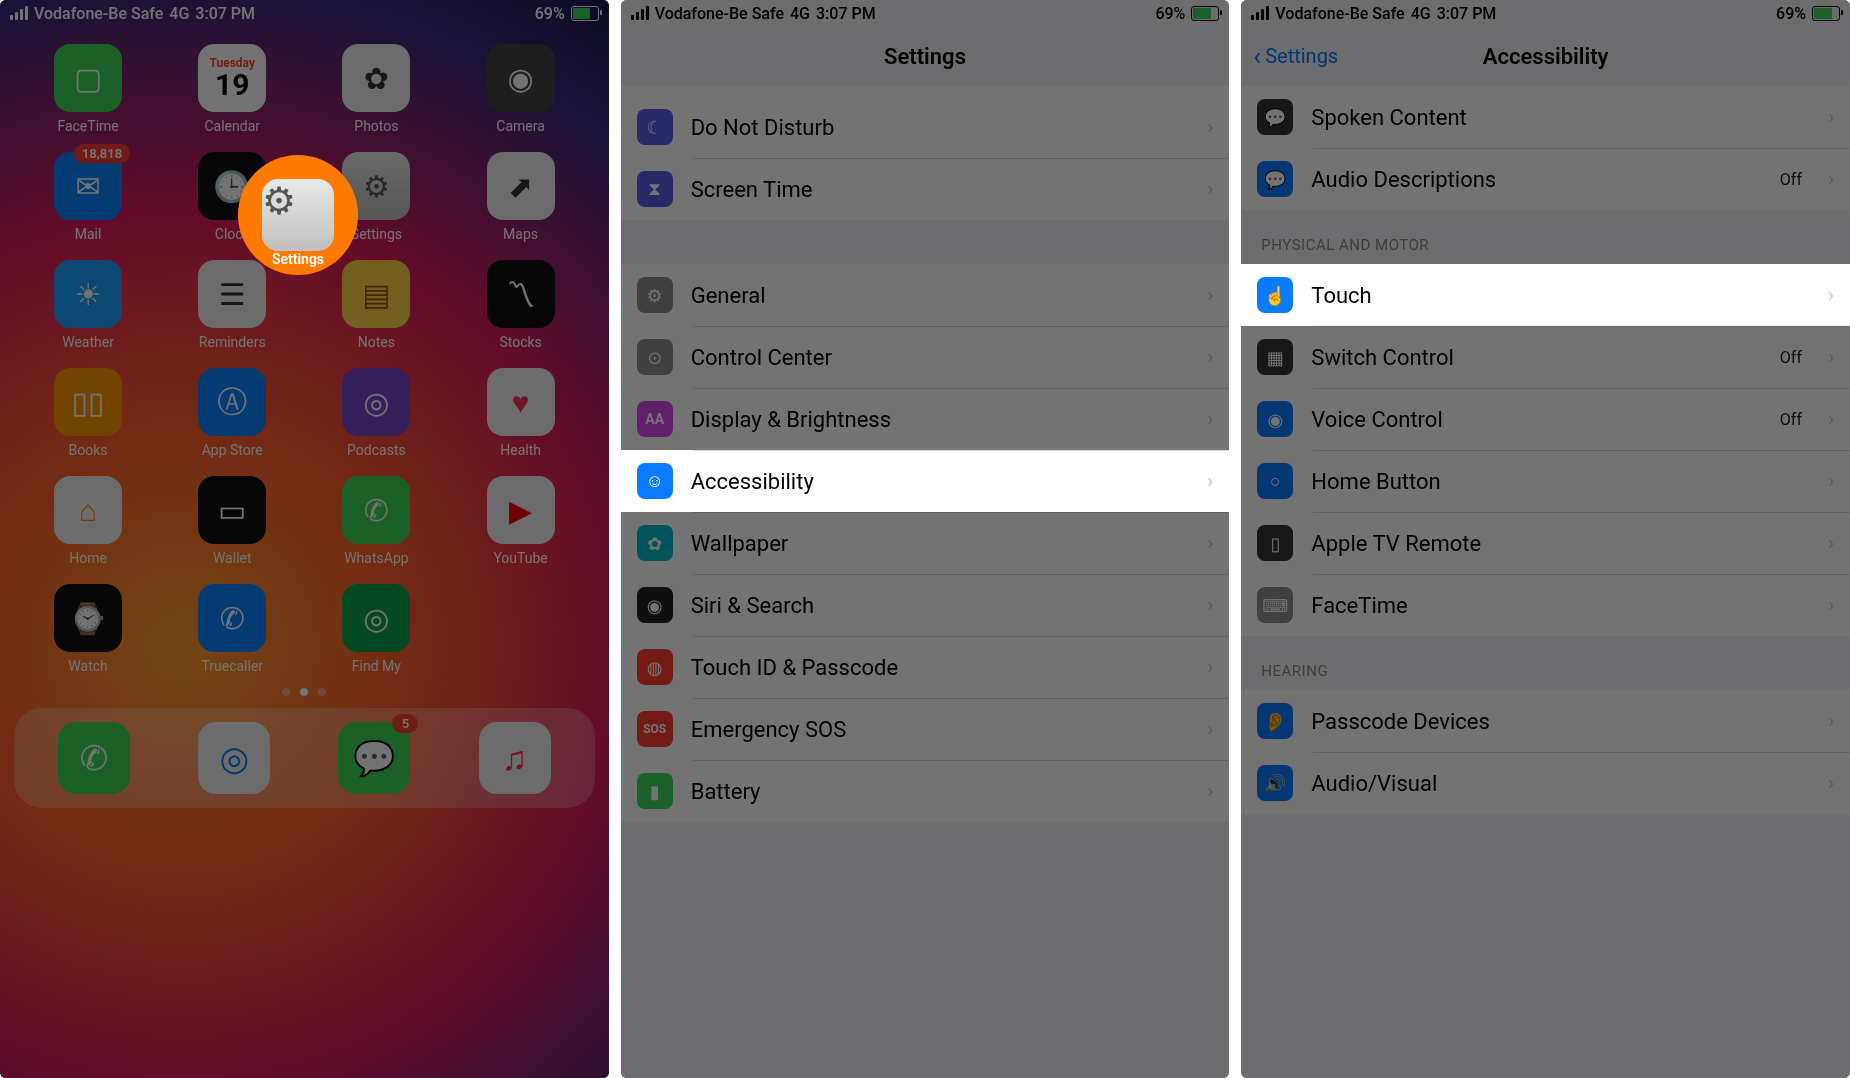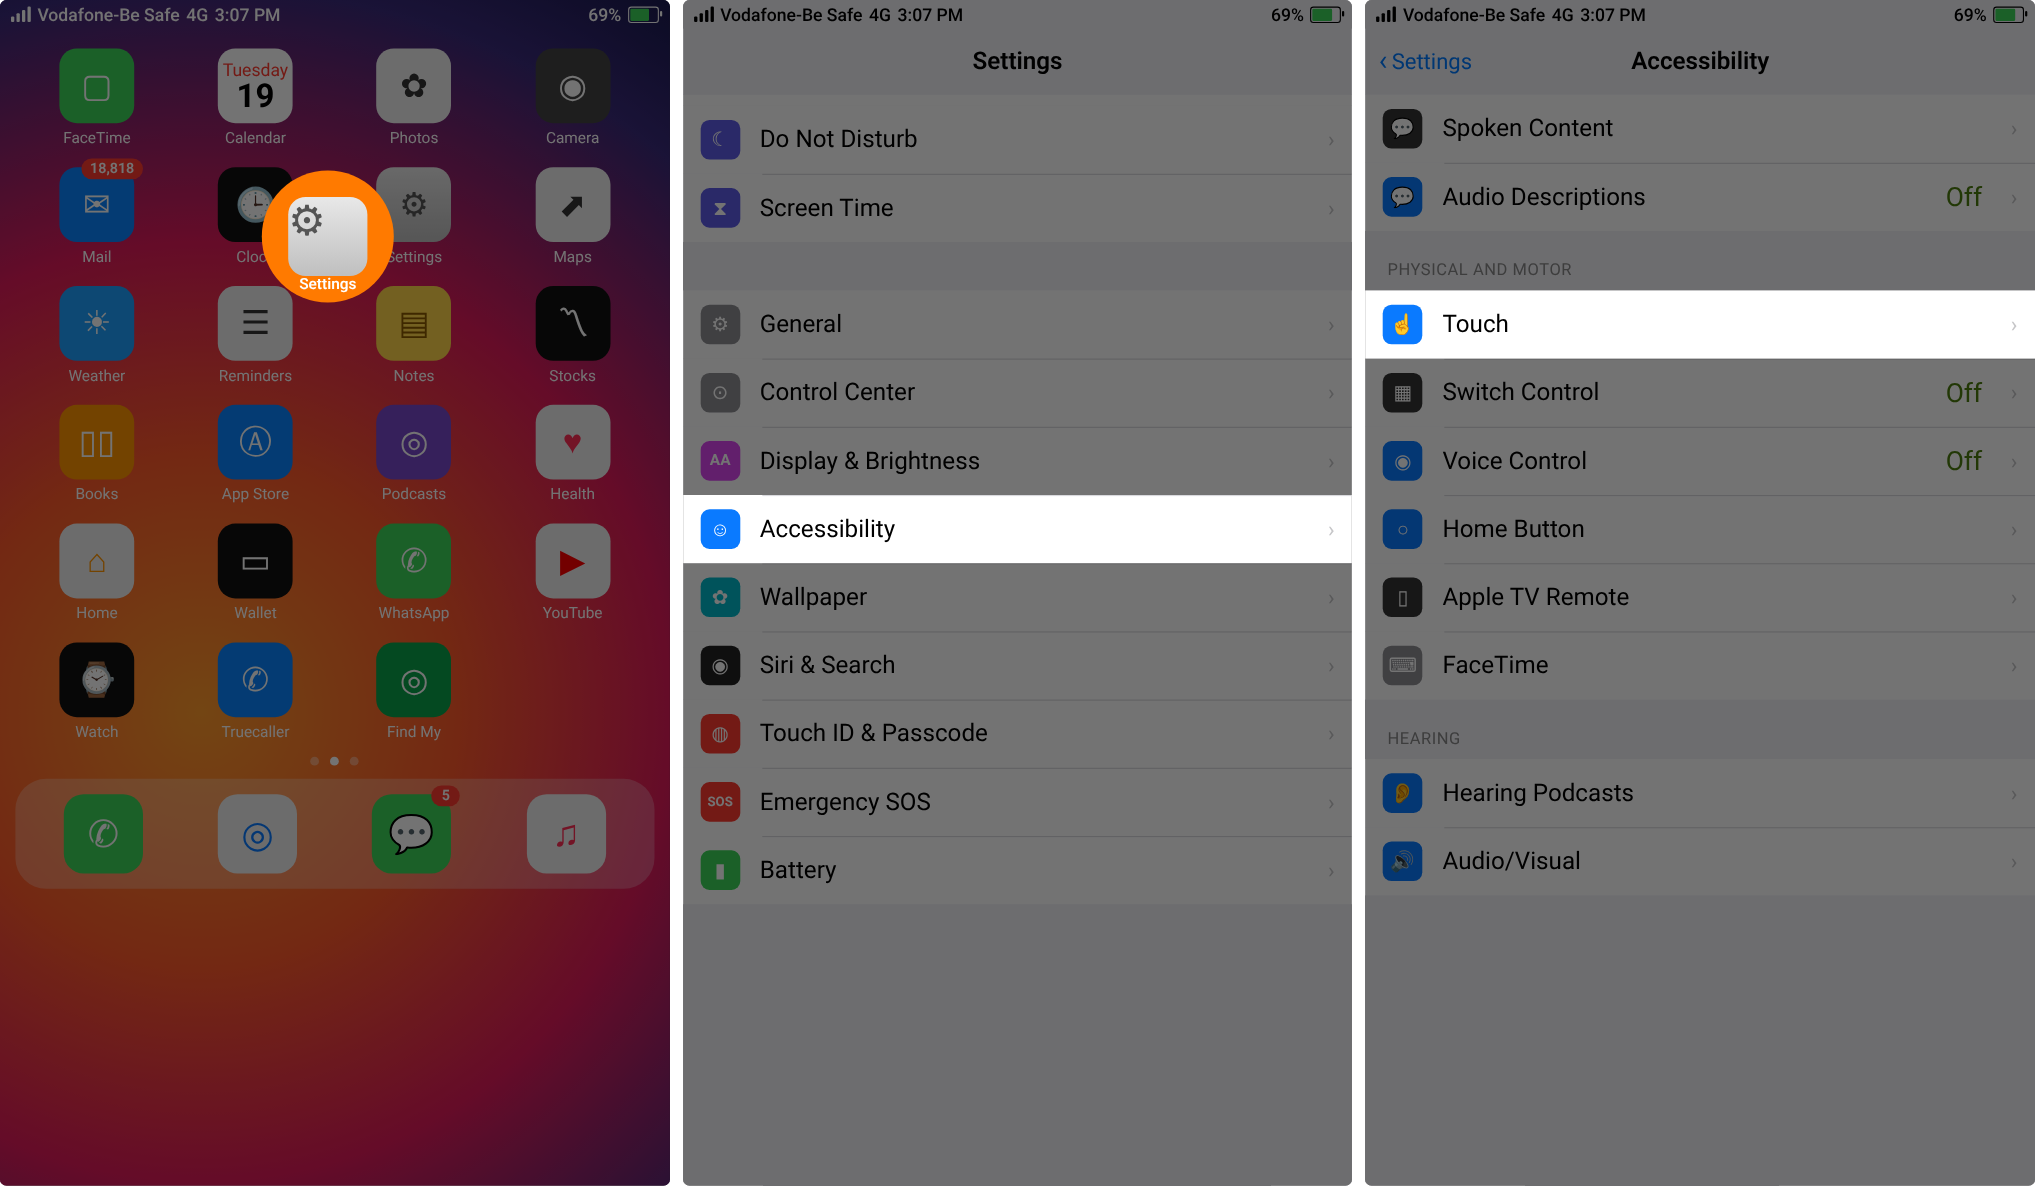--- a/index.html
+++ b/index.html
@@ -43,37 +43,37 @@
 .ic.white{background:#f0f0f0;color:#333}
 .ic.gray{background:#444;color:#fff}
 .ic.blue{background:#0a84ff;color:#fff}
 .ic.orange{background:#ff9500;color:#fff}
 .ic.blue2{background:#1ea0ff;color:#fff}
 .ic.yellow{background:#ffd54a;color:#8a5a00}
 .ic.purple{background:#7948c9;color:#fff}
 .ic.black{background:#111;color:#fff}
 .ic.dkgrn{background:#0aa34a;color:#fff}
 .cal-ic{background:#fff;color:#000;flex-direction:column}
-.cal-ic .dow{font-size:16px;color:#ff3b30;font-weight:400}
+.cal-ic .dow{font-size:12px;color:#ff3b30;font-weight:700}
 .cal-ic .dnum{font-size:30px;line-height:1;font-weight:700}
 .settings-ic{background:linear-gradient(#e8e8e8,#bfbfbf);color:#555}
 
 
 .list-bg{position:absolute;inset:0;background:#f2f2f7}
 .dim-list::after{content:"";position:absolute;inset:0;background:rgba(0,0,0,.55);z-index:5;pointer-events:none}
 .navbar{height:60px;display:flex;align-items:center;justify-content:center;position:relative;background:#f2f2f7}
 .navtitle{font-size:22px;font-weight:600}
 .back{position:absolute;left:12px;display:flex;align-items:center;gap:4px;color:#007aff;font-size:20px}
 .back .chev{font-size:26px;line-height:1}
 .section-hdr{font-size:15px;color:#888;padding:26px 20px 10px;text-transform:uppercase;letter-spacing:.5px}
 .cell{display:flex;align-items:center;height:62px;background:#fff;padding:0 16px;gap:18px;position:relative}
 .cell+.cell::before{content:"";position:absolute;top:0;left:72px;right:0;height:1px;background:#d9d9dd}
 .cell .cic{width:36px;height:36px;border-radius:8px;display:flex;align-items:center;justify-content:center;font-size:18px;color:#fff;flex-shrink:0}
 .cell .ctext{font-size:22px;flex:1;color:#000}
-.cell .cval{font-size:24px;color:#4d7c0f;margin-right:8px}
+.cell .cval{font-size:16px;color:#0f172a;margin-right:8px}
 .cell .chev{color:#c6c6c8;font-size:20px}
 .spacer{height:44px}
 .highlight{position:relative;z-index:6}
 
 
 .cic.dnd{background:#5e5ce6}
 .cic.st{background:#5e5ce6}
 .cic.gen{background:#8e8e93}
 .cic.cc{background:#8e8e93}
 .cic.disp{background:#d946ef}
@@ -422,21 +422,21 @@
     <div class="cell">
           <div class="cic kb">⌨</div>
           <div class="ctext">FaceTime</div>
           <div class="chev">›</div>
         </div>
 
     <div class="section-hdr">HEARING</div>
 
     <div class="cell">
           <div class="cic hd">👂</div>
-          <div class="ctext">Hearing Podcasts</div>
+          <div class="ctext">Passcode Devices</div>
           <div class="chev">›</div>
         </div>
     <div class="cell">
           <div class="cic av">🔊</div>
           <div class="ctext">Audio/Visual</div>
           <div class="chev">›</div>
         </div>
   </div>
 </div>
 

